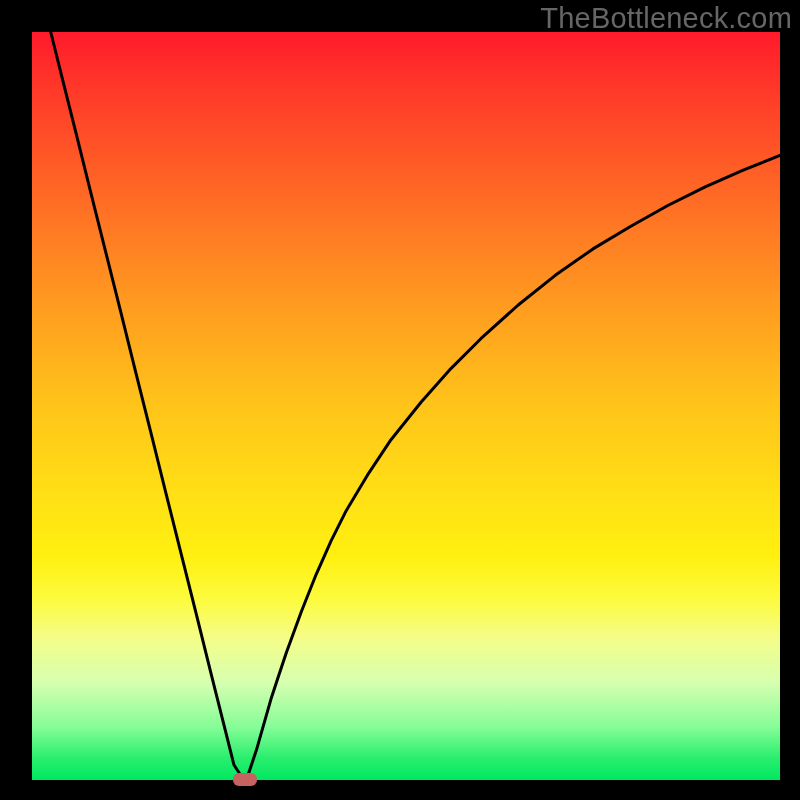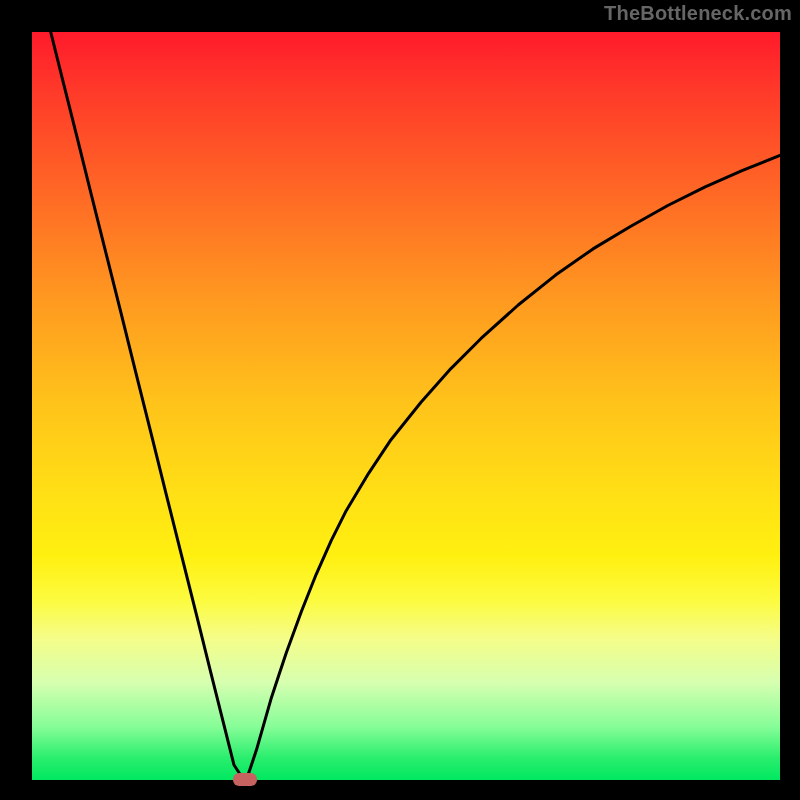--- a/index.html
+++ b/index.html
@@ -35,22 +35,22 @@
       #84fd97 93%,
       #2bee6e 97%,
       #00e860 100%
     );
   }
   .watermark {
     position: absolute;
     top: 2px;
     right: 8px;
     color: #666;
-    font-size: 20px;
-    font-weight: 700;
+    font-size: 29px;
+    font-weight: 400;
     letter-spacing: 0.2px;
   }
   svg.curve {
     position: absolute;
     top: 0;
     left: 0;
   }
   .minmarker {
     position: absolute;
     background: #c6625f;

